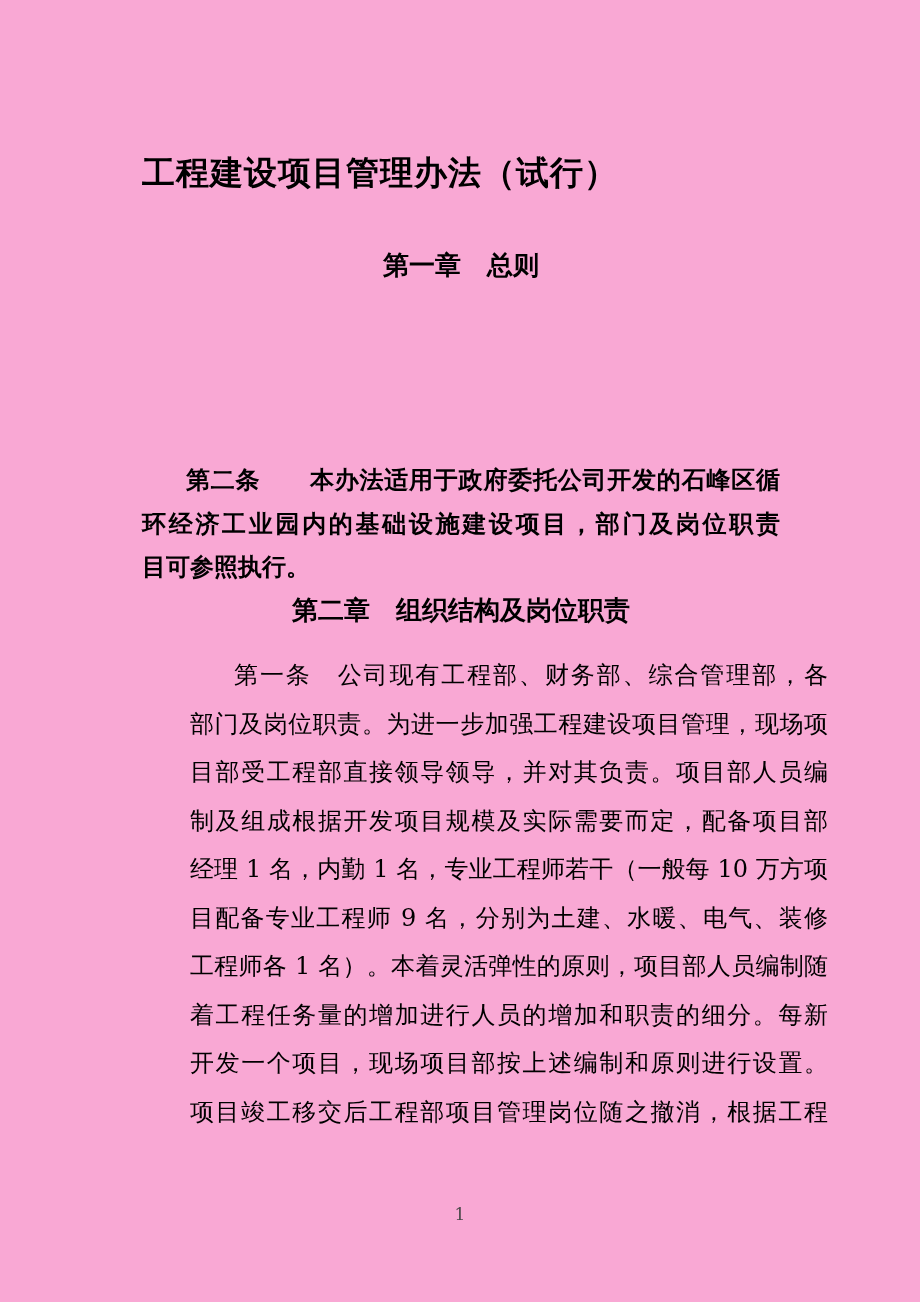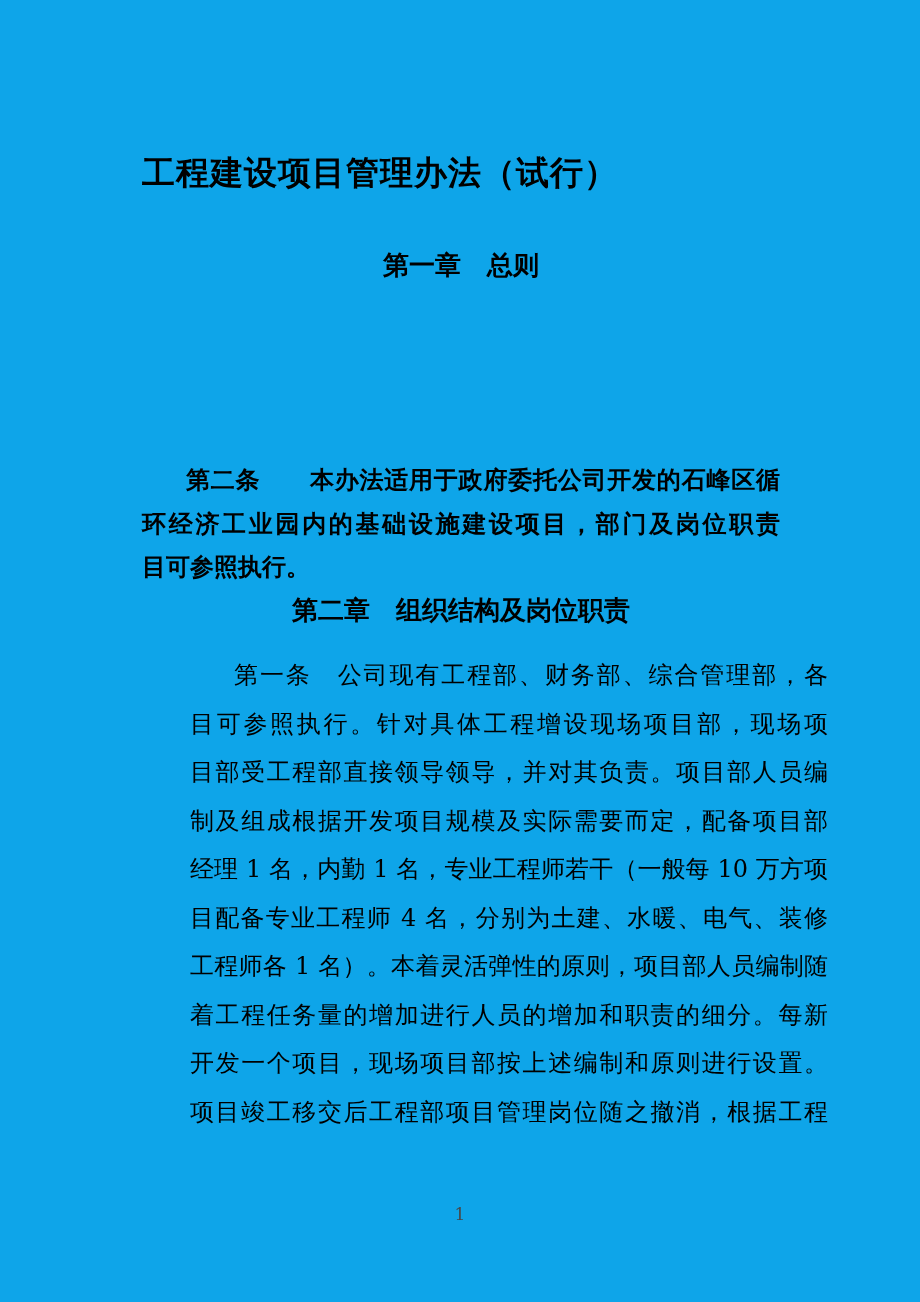--- a/index.html
+++ b/index.html
@@ -1,19 +1,19 @@
 <!DOCTYPE html>
 <html><head>
 <meta charset="utf-8">
 <style>
   html,body{margin:0;padding:0;background:#fff;}
   .page{
     position:relative;
     width:920px;height:1302px;
-    background:#0ea5e9;
+    background:#f9a8d4;
     margin:0 auto;
     overflow:hidden;
     font-family:"DejaVu Serif", serif;
     color:#000;
   }
   .doc-title{
     position:absolute;
     left:142px;top:149px;
     font-family:"DejaVu Sans", sans-serif;
     font-weight:bold;
@@ -80,25 +80,25 @@
   <div class="para" id="para-2">
       <div class="line indent">第二条　　本办法适用于政府委托公司开发的石峰区循</div>
       <div class="line">环经济工业园内的基础设施建设项目，部门及岗位职责</div>
       <div class="line short">目可参照执行。</div>
     </div>
 
   <div class="chapter-heading" id="heading-ch2">第二章　组织结构及岗位职责</div>
 
   <div class="para" id="para-3">
       <div class="line indent">第一条　公司现有工程部、财务部、综合管理部，各</div>
-      <div class="line">目可参照执行。针对具体工程增设现场项目部，现场项</div>
+      <div class="line">部门及岗位职责。为进一步加强工程建设项目管理，现场项</div>
       <div class="line">目部受工程部直接领导领导，并对其负责。项目部人员编</div>
       <div class="line">制及组成根据开发项目规模及实际需要而定，配备项目部</div>
       <div class="line">经理 1 名，内勤 1 名，专业工程师若干（一般每 10 万方项</div>
-      <div class="line">目配备专业工程师 4 名，分别为土建、水暖、电气、装修</div>
+      <div class="line">目配备专业工程师 9 名，分别为土建、水暖、电气、装修</div>
       <div class="line">工程师各 1 名）。本着灵活弹性的原则，项目部人员编制随</div>
       <div class="line">着工程任务量的增加进行人员的增加和职责的细分。每新</div>
       <div class="line">开发一个项目，现场项目部按上述编制和原则进行设置。</div>
       <div class="line">项目竣工移交后工程部项目管理岗位随之撤消，根据工程</div>
     </div>
 
   <div class="page-number">1</div>
 
 </div>
 

